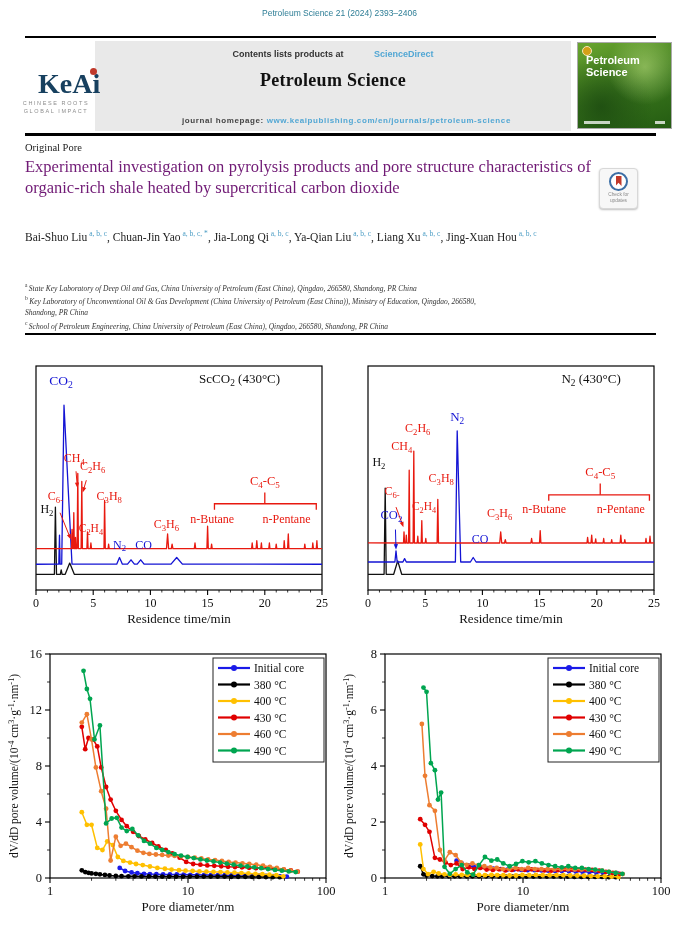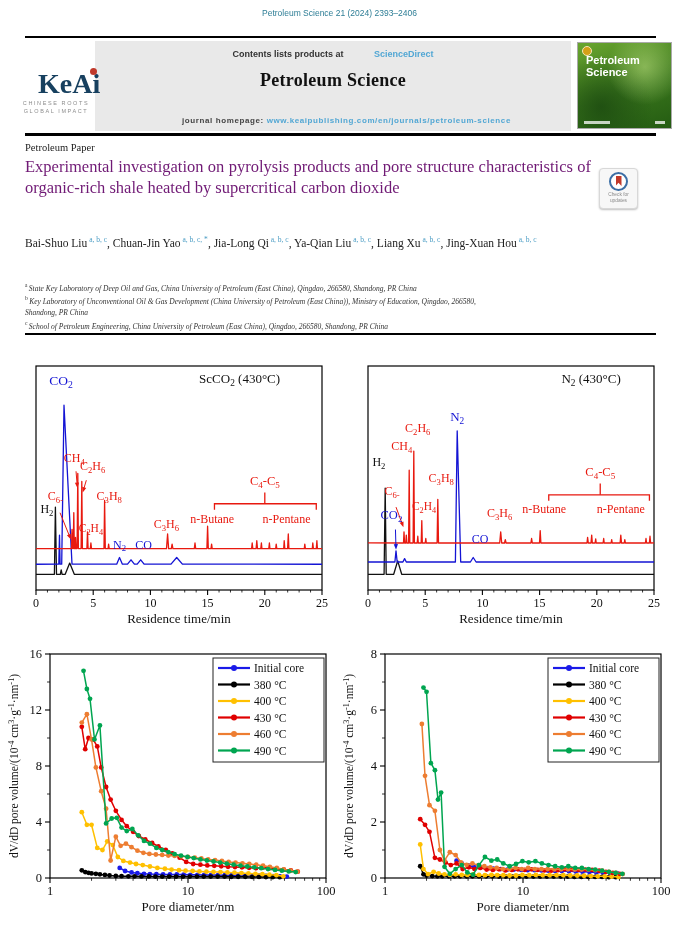--- a/index.html
+++ b/index.html
@@ -49,21 +49,21 @@
   .title{top:157px;left:25px;width:566px;font:16.5px "Liberation Serif",serif;
          line-height:1.27;color:#701a75;text-align:justify;}
   .badge{top:168px;left:599px;width:37px;height:39px;background:#f7f7f7;
          border:1px solid #d8d8d8;border-radius:4px;box-shadow:0 1px 2px rgba(0,0,0,.25);
          text-align:center;cursor:pointer;}
   .badge-circle{width:15px;height:15px;border-radius:50%;background:#fff;
                 border:2px solid #3b6ea5;margin:3px auto 1px;position:relative;}
   .badge-mark{position:absolute;top:2px;left:4.5px;width:6px;height:10px;background:#c0392b;
               clip-path:polygon(0 0,100% 0,100% 100%,50% 68%,0 100%);}
   .badge-text{font:4.8px "Liberation Sans",sans-serif;color:#8a8a8a;line-height:1.2;}
-  .authors{top:234px;left:25px;width:604px;font:11.5px "Liberation Serif",serif;
+  .authors{top:228px;left:25px;width:604px;font:11.5px "Liberation Serif",serif;
            line-height:1.55;color:#222;}
   .authors sup{color:#4a9cc4;font-size:7.5px;}
   .affils{top:281px;left:25px;width:470px;font:italic 7.5px "Liberation Serif",serif;
           line-height:1.55;color:#333;}
   .affils sup{font-style:normal;font-size:5.5px;}
   
   svg text{font-family:"Liberation Serif",serif;}
   .fig{position:absolute;}
 </style>
 </head>
@@ -100,21 +100,21 @@
     <span class="cover-emblem"></span>
     <div class="cover-title">Petroleum Science</div>
     <div class="cover-footer">
       <span class="cf-a"></span>
         <span class="cf-b"></span>
     </div>
   </div>
 
   <div class="abs rule rule-mid"></div>
 
-  <div class="abs type-label">Petroleum Paper</div>
+  <div class="abs type-label">Original Pore</div>
 
   <div class="abs title">Experimental investigation on pyrolysis products and pore structure characteristics of organic-rich shale heated by supercritical carbon dioxide</div>
 
   <div class="abs badge">
     <div class="badge-circle">
       <span class="badge-mark"></span>
     </div>
     <div class="badge-text">Check for updates</div>
   </div>
 

